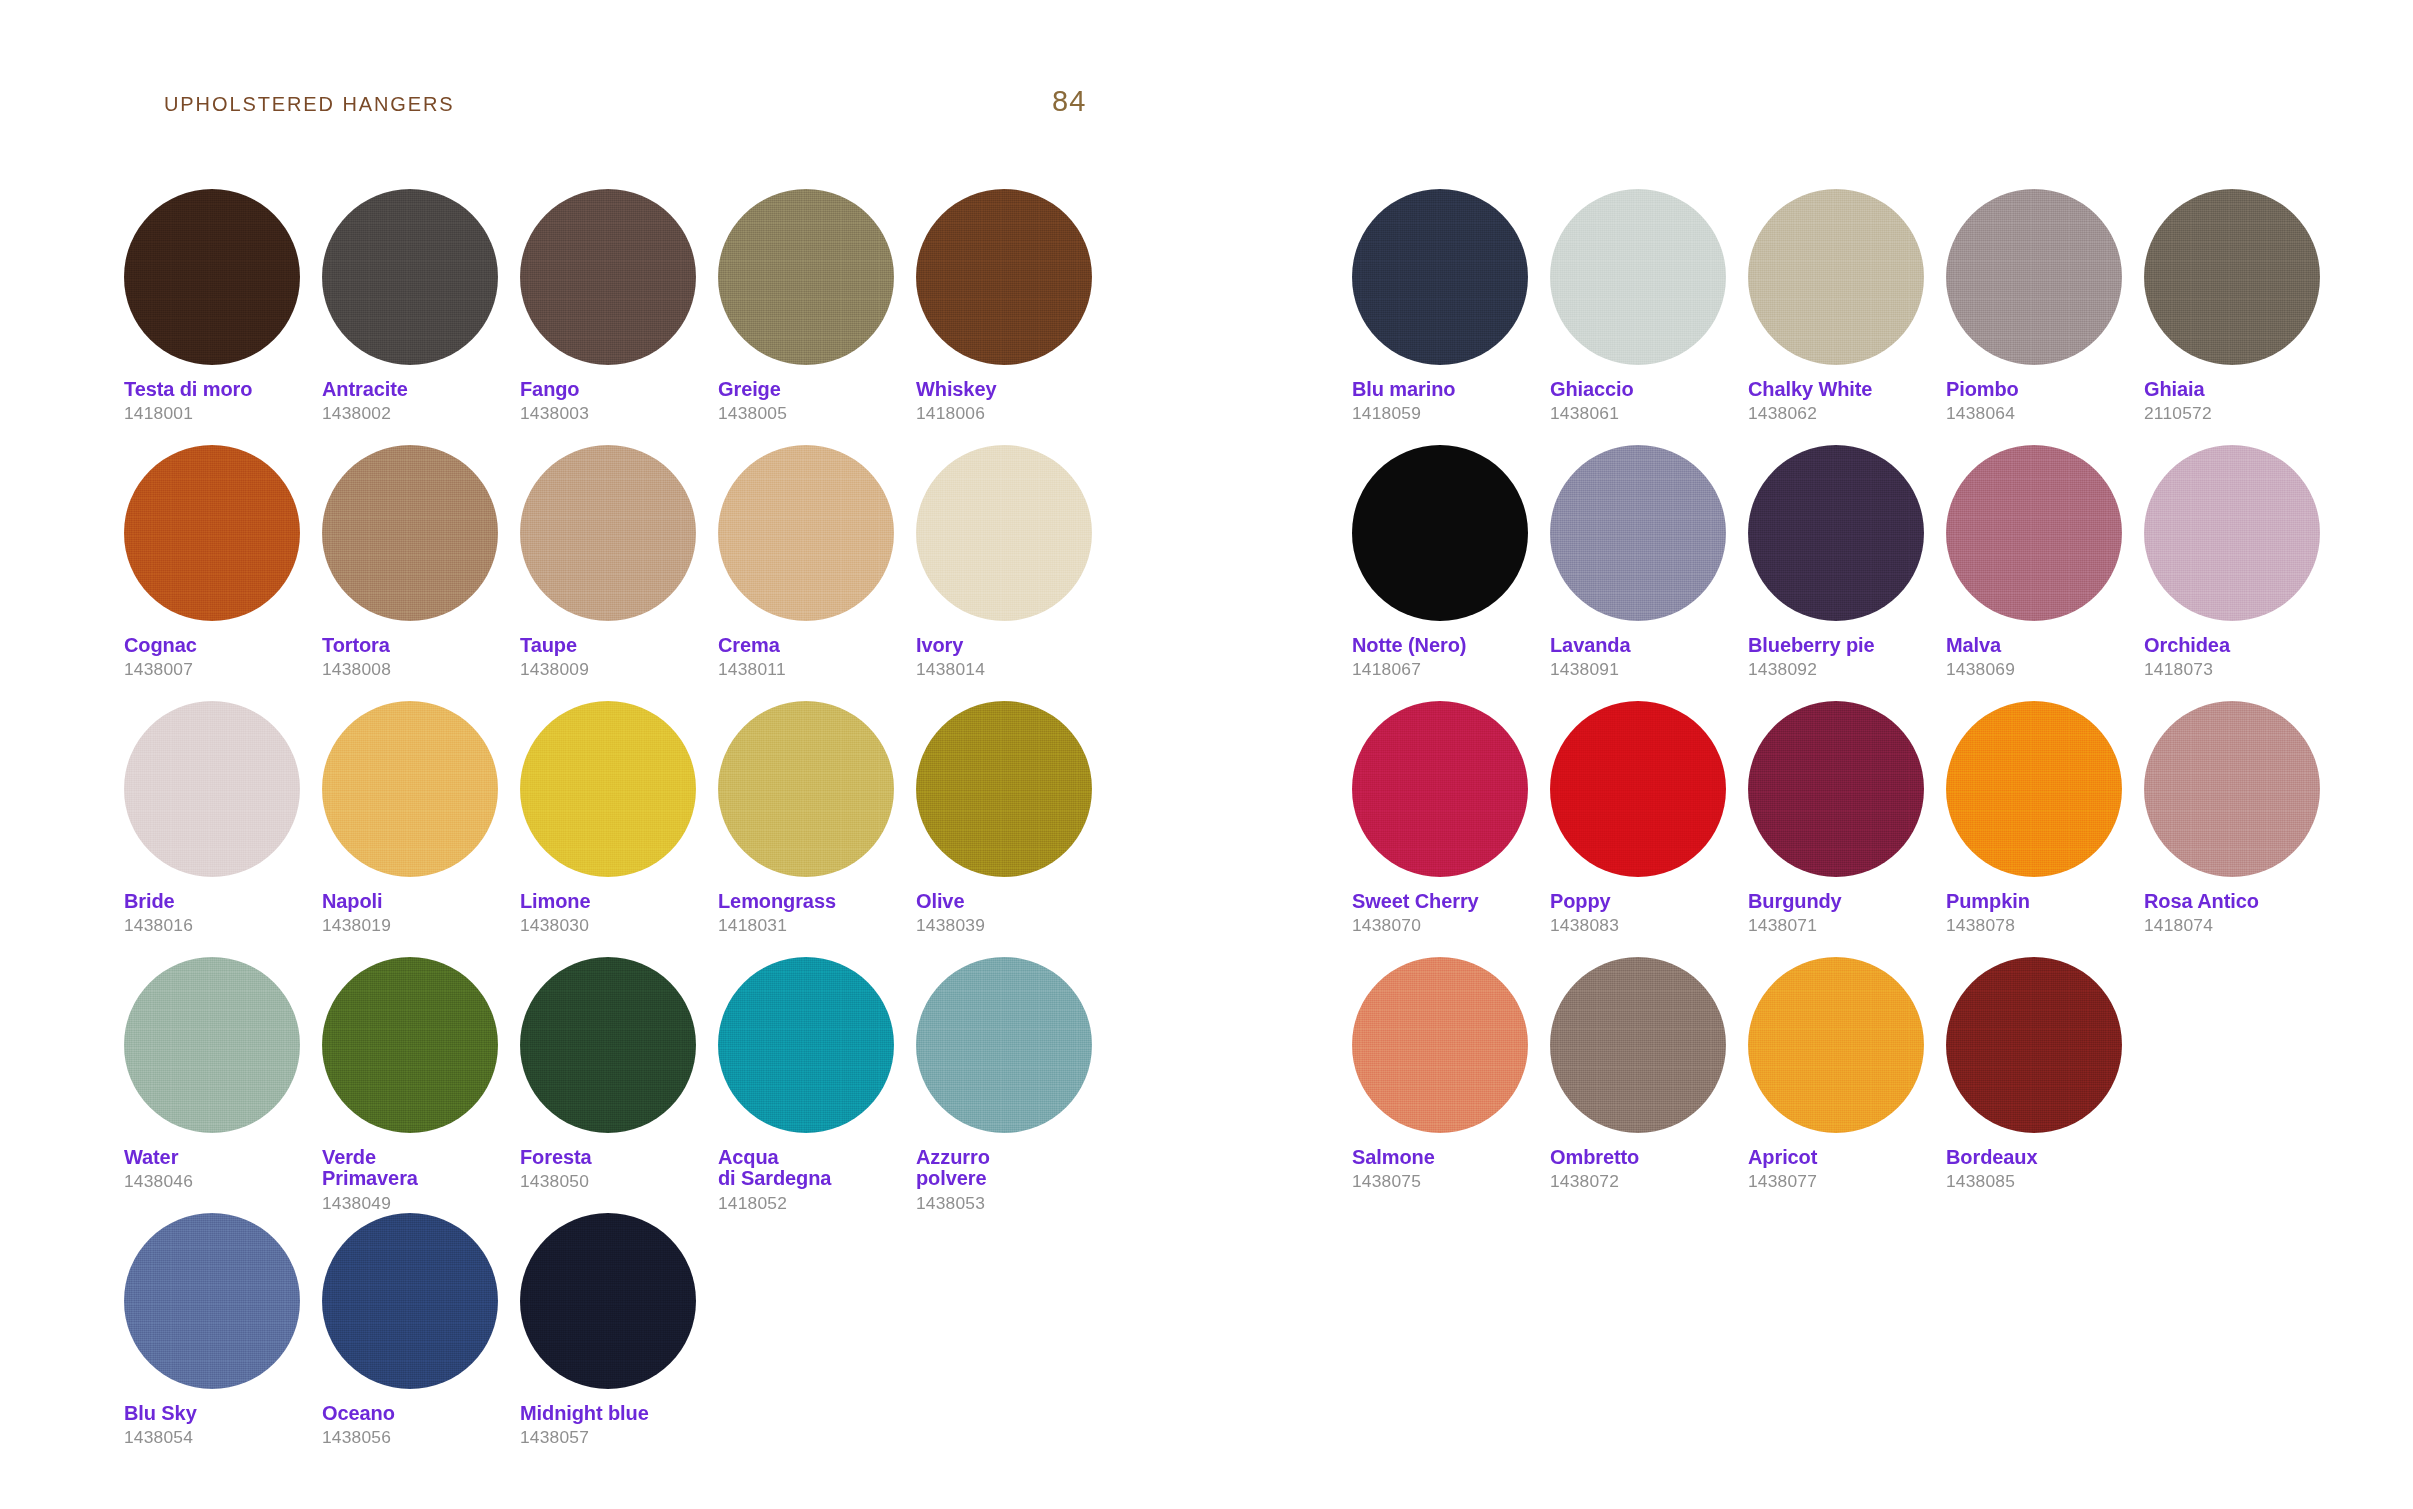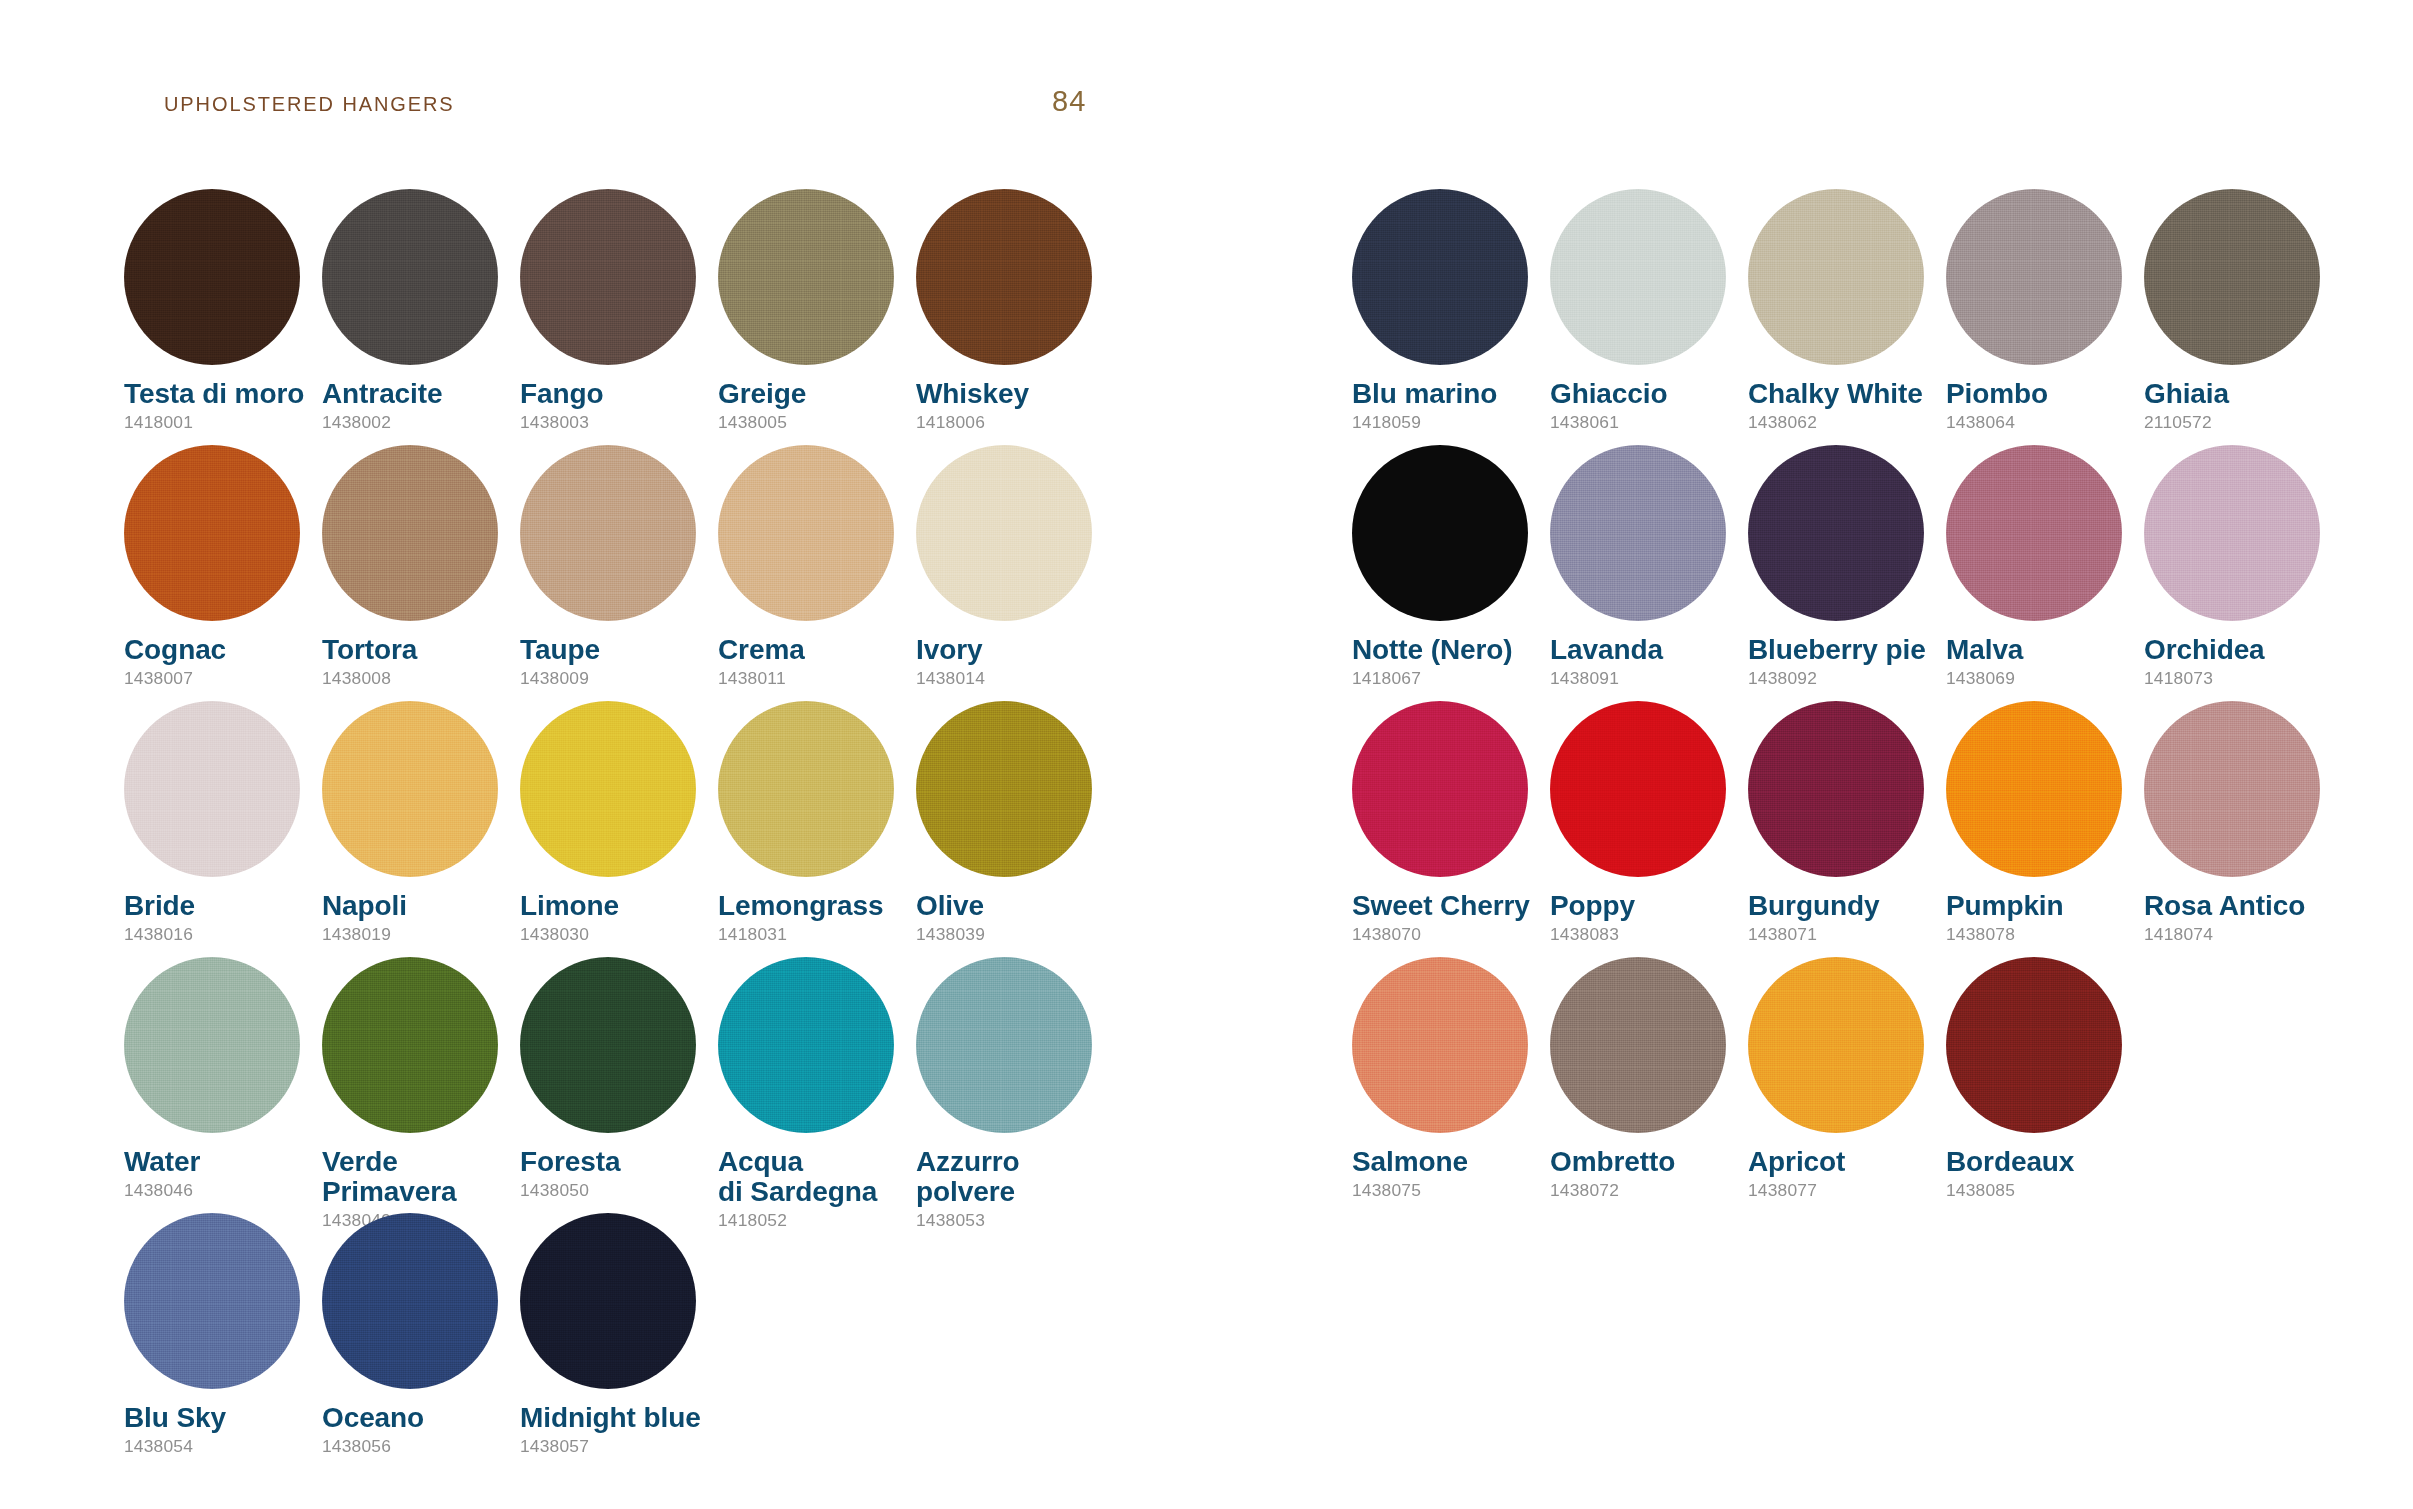--- a/index.html
+++ b/index.html
@@ -66,23 +66,23 @@
         rgba(0,0,0,0.045) 1px,
         rgba(0,0,0,0.045) 1.9px);
     mix-blend-mode:overlay;
     opacity:0.85;
   }
   .label-block{
     margin-top:13.5px;
     width:189px;
   }
   .sw-name{
-    font-size:28px;
+    font-size:20px;
     font-weight:700;
-    color:#0c4a6e;
+    color:#6d28d9;
     line-height:1.08;
     letter-spacing:-0.1px;
     white-space:pre-line;
   }
   .sw-code{
     font-size:17.4px;
     font-weight:400;
     color:#8f8f8f;
     line-height:1.15;
     margin-top:2.9px;

